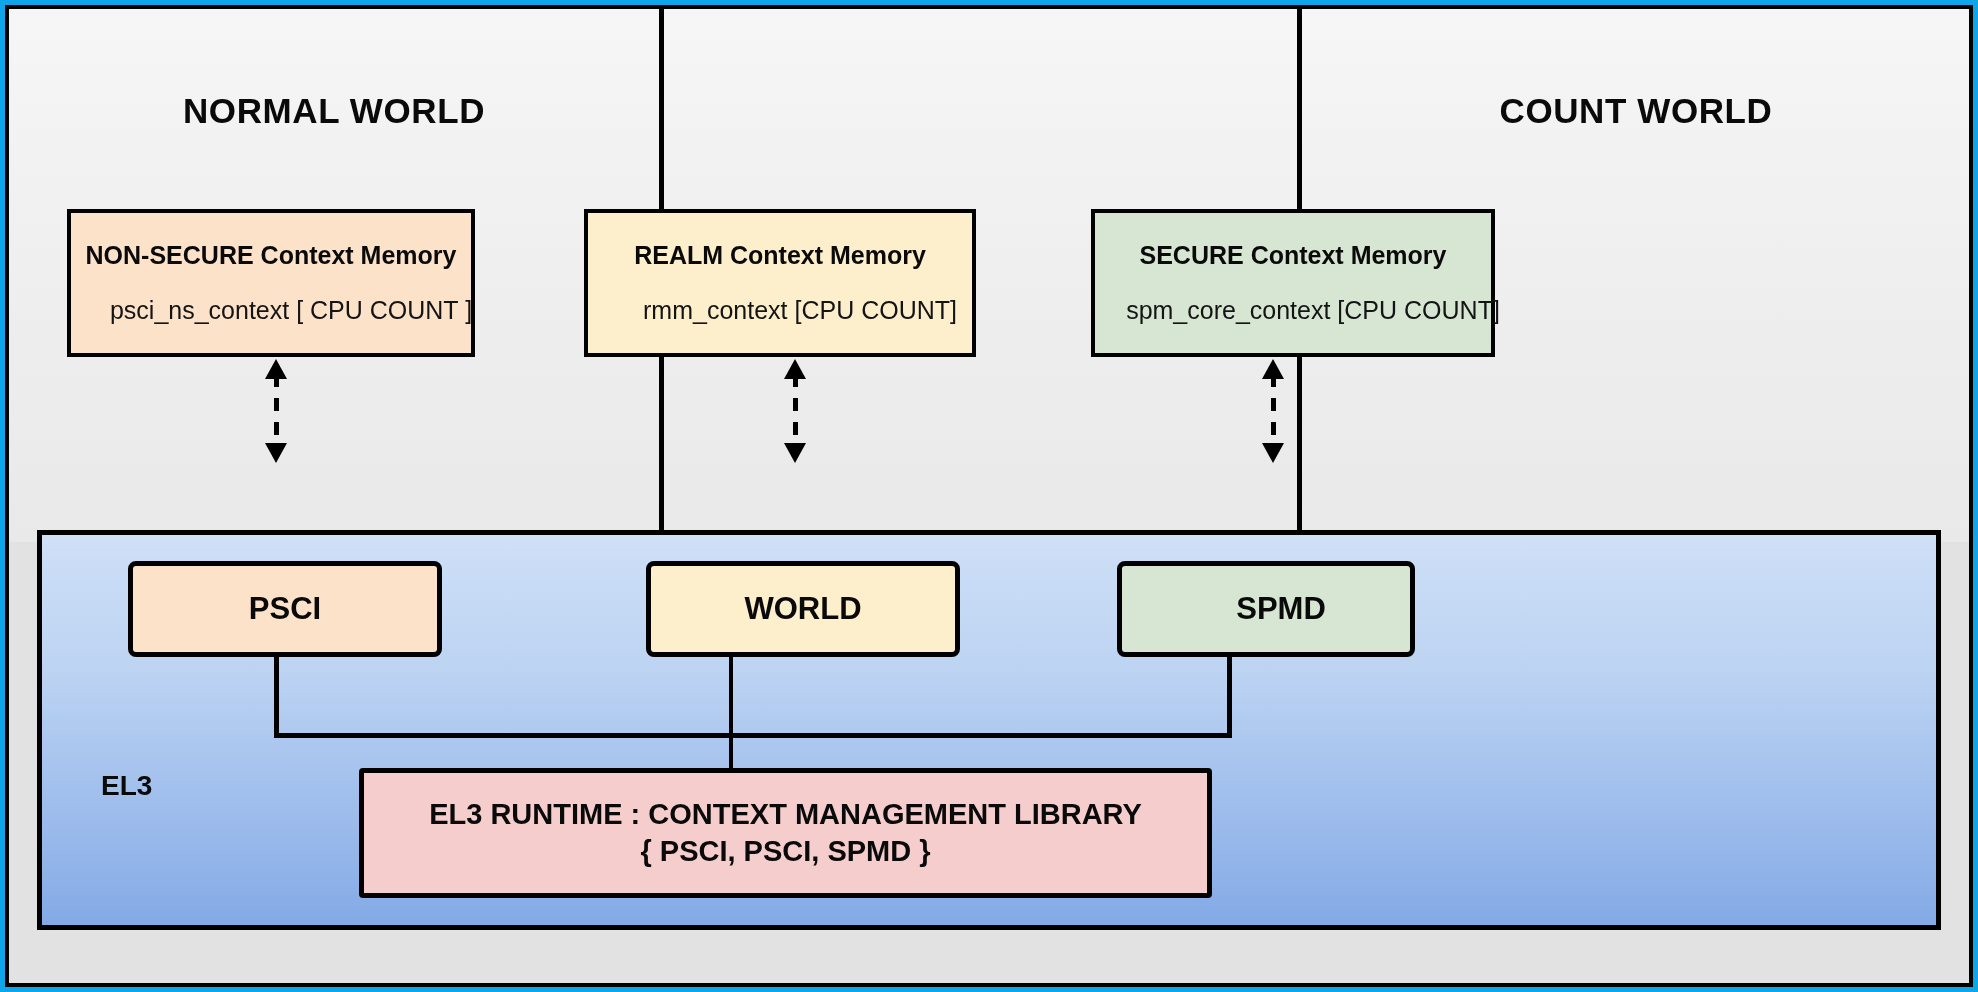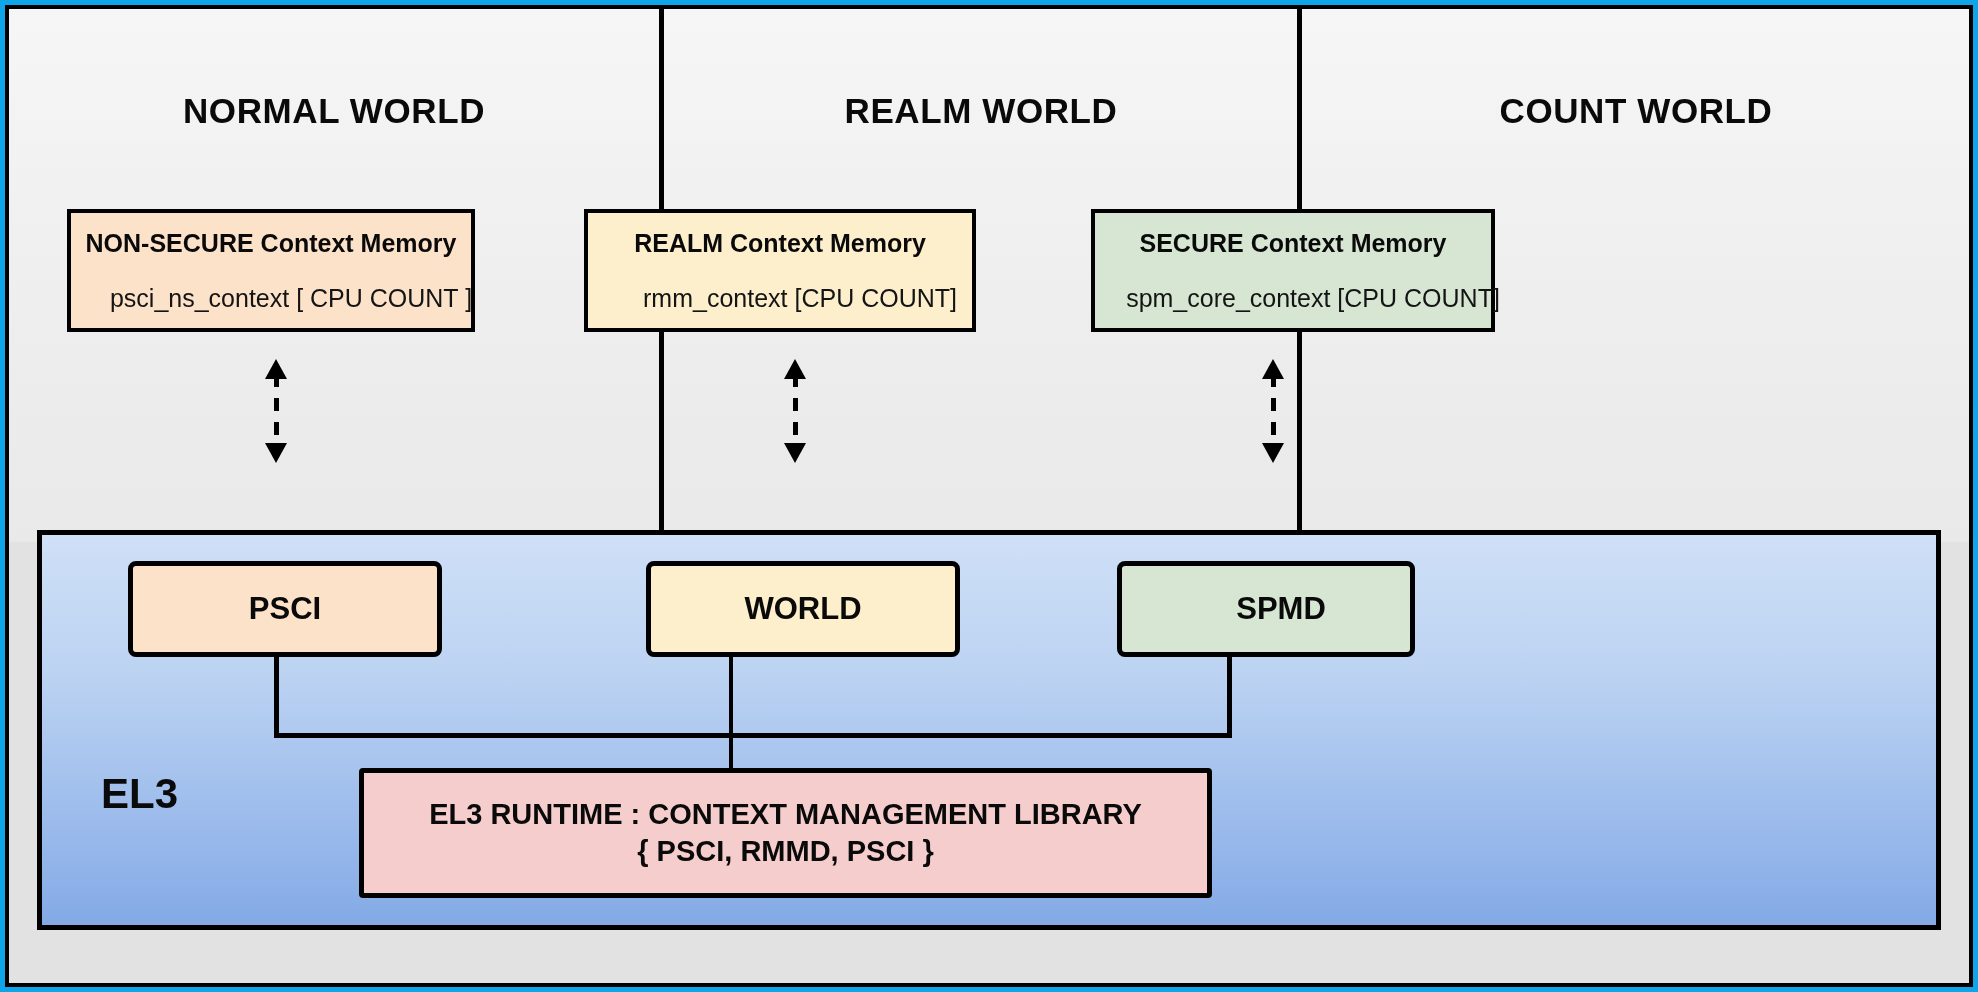--- a/index.html
+++ b/index.html
@@ -77,21 +77,21 @@
   
   .ctx-box {
     position: absolute;
     box-sizing: border-box;
     border: 4px solid #000000;
     display: flex;
     flex-direction: column;
     align-items: center;
     justify-content: center;
     top: 200px;
-    height: 123px;
+    height: 148px;
   }
   .ctx-box.b0 { left: 58px;  width: 408px; background: #fde2ca; }
   .ctx-box.b1 { left: 575px; width: 392px; background: #fdefcc; }
   .ctx-box.b2 { left: 1082px; width: 404px; background: #d6e6d3; }
 
   .ctx-title {
     font-size: 25px;
     font-weight: bold;
     color: #0a0a0a;
     margin-bottom: 26px;
@@ -150,21 +150,21 @@
     height: 400px;
     box-sizing: border-box;
     border: 5px solid #000000;
     background: linear-gradient(180deg, #cfe0f7 0%, #bcd3f2 35%, #9dbcec 72%, #83aae6 100%);
   }
 
   .el3-label {
     position: absolute;
     left: 59px;
     top: 235px;
-    font-size: 42px;
+    font-size: 28px;
     font-weight: bold;
     color: #0a0a0a;
   }
 
   
   .disp-box {
     position: absolute;
     box-sizing: border-box;
     border: 5px solid #000000;
     border-radius: 8px;
@@ -228,23 +228,20 @@
 <div id="diagram-root">
 
   <div class="outer-frame">
 
     <div class="worlds-strip">
 
       <div class="world-col c0">
         <div class="world-title">NORMAL WORLD</div>
       </div>
 
-      <div class="world-col c1">
-        <div class="world-title">REALM WORLD</div>
-      </div>
 
       <div class="world-col c2">
         <div class="world-title">COUNT WORLD</div>
       </div>
 
       <div class="col-divider d0"></div>
       <div class="col-divider d1"></div>
 
       <div class="ctx-box b0">
         <div class="ctx-title">NON-SECURE Context Memory</div>
@@ -290,19 +287,19 @@
       <div class="disp-box p2">SPMD</div>
 
       <div class="conn v-psci"></div>
       <div class="conn v-spmd"></div>
       <div class="conn h-rail"></div>
       <div class="conn v-rmmd"></div>
       <div class="conn v-center"></div>
 
       <div class="runtime-box">
         <div class="runtime-line">EL3 RUNTIME : CONTEXT MANAGEMENT LIBRARY</div>
-        <div class="runtime-line">{ PSCI, RMMD, PSCI }</div>
+        <div class="runtime-line">{ PSCI, PSCI, SPMD }</div>
       </div>
 
     </div>
 
   </div>
 </div>
 
 </body></html>

